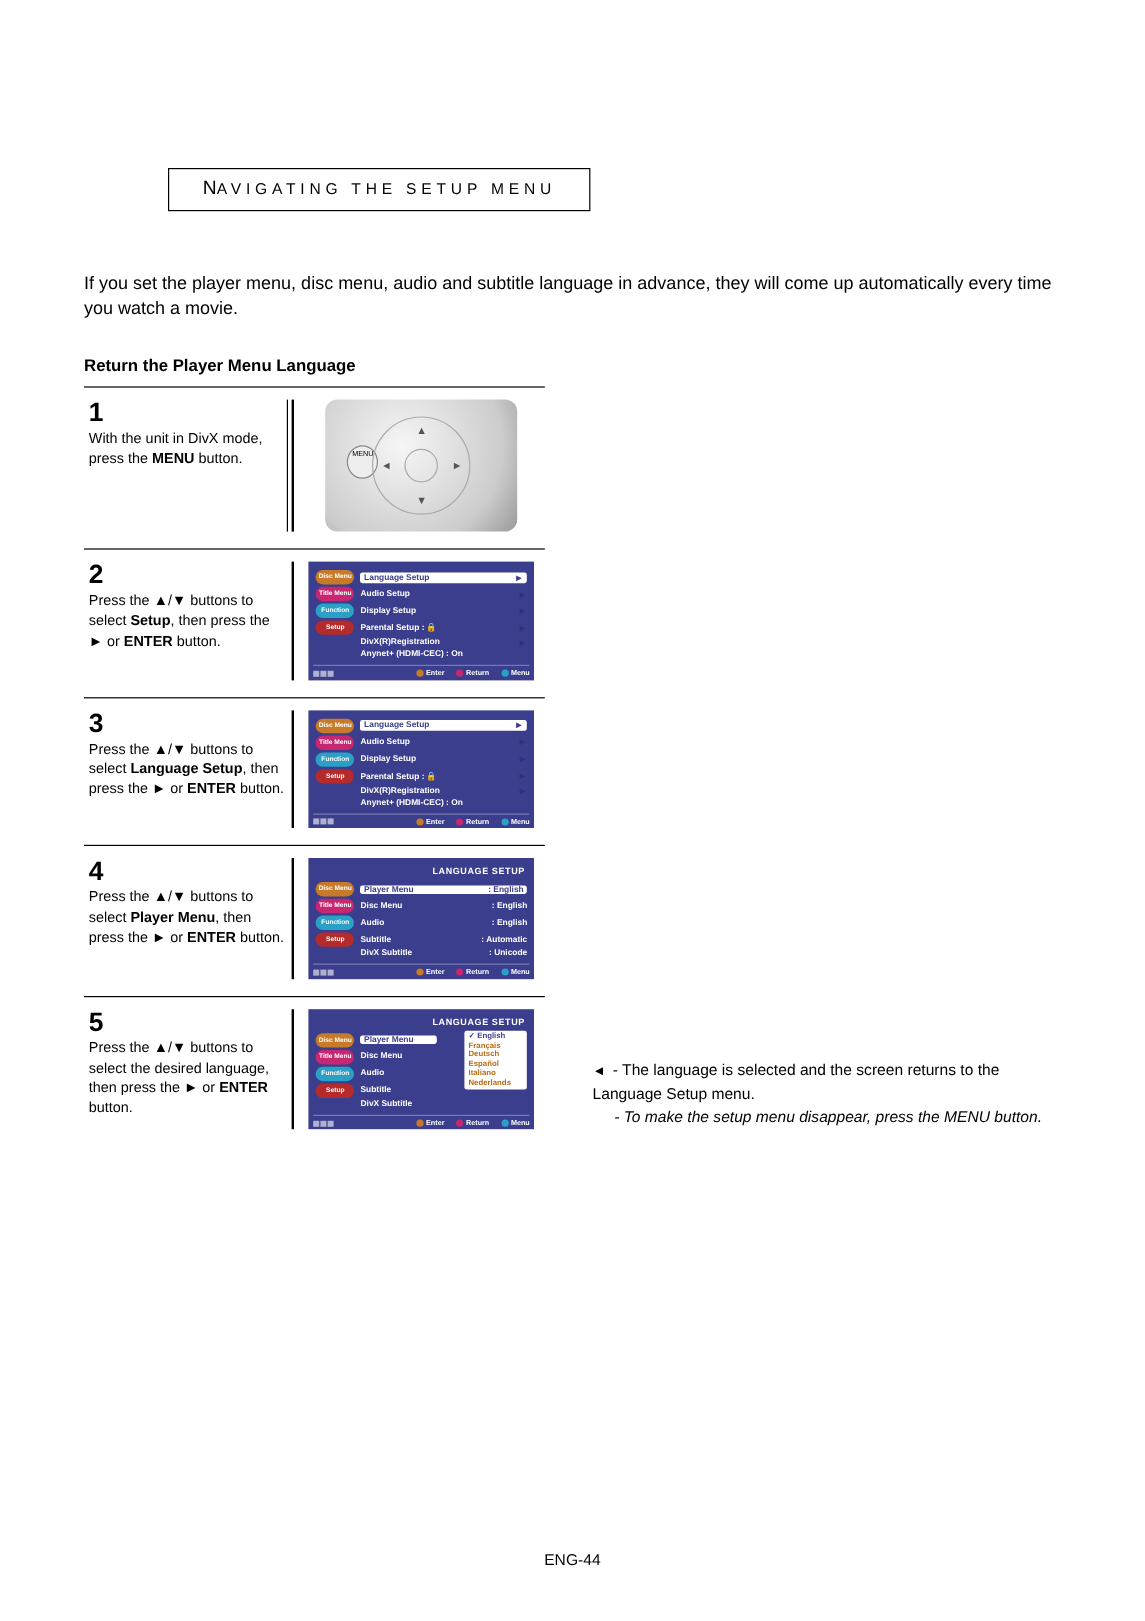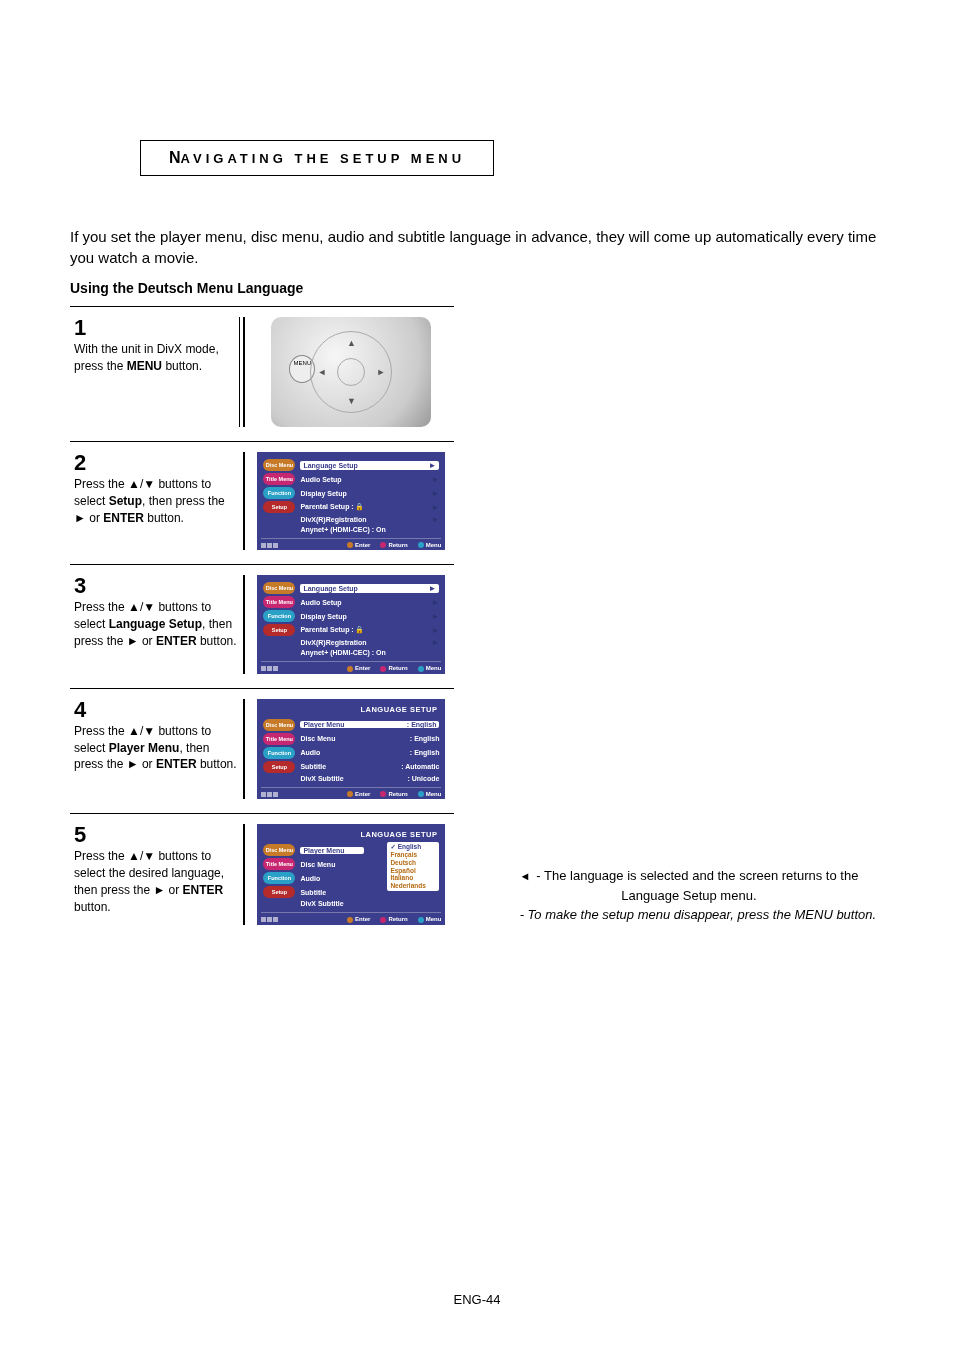--- a/index.html
+++ b/index.html
@@ -17,32 +17,31 @@
     position: relative;
   }
   .section-box {
     border: 1px solid #000;
     padding: 8px 28px;
     display: inline-block;
     font-size: 13px;
     letter-spacing: 4px;
     margin-left: 70px;
     margin-bottom: 50px;
-    font-weight: bold;
   }
   .sc-first { font-size: 16px; letter-spacing: 0; }
   h1.main {
     font-size: 26px;
     font-weight: bold;
     margin: 0 0 10px 0;
   }
   .intro {
     font-size: 15px;
     line-height: 1.4;
-    margin-bottom: 12px;
+    margin-bottom: 28px;
   }
   .subhead {
     font-size: 14px;
     font-weight: bold;
     margin-bottom: 10px;
   }
   .steps-wrap {
     display: flex;
     gap: 40px;
   }
@@ -162,39 +161,38 @@
   .osd .colsep{color:#fff;}
   .dd-box{
     background:#fff;color:#3b3e8c;border-radius:2px;padding:1px 3px;min-width:46px;display:inline-block;
   }
   .dd-box .opt{color:#b56b12;font-size:6.5px;line-height:1.2;}
   .dd-box .opt.sel{color:#3b3e8c;}
   .notes {
     font-size: 13px;
     line-height: 1.5;
     margin-top: 4px;
-    text-align: center;
   }
   .notes .tri{font-size:11px;margin-right:6px;}
   .page-num{
     position:absolute; bottom:44px; left:0; right:0; text-align:center;
     font-size:13px;
   }
 </style>
 </head>
 <body>
 
 <div class="page">
   <div class="section-box">
     <span class="sc-first">N</span><span>AVIGATING THE SETUP MENU</span>
   </div>
 
   <div class="intro">If you set the player menu, disc menu, audio and subtitle language in advance, they will come up automatically every time you watch a movie.</div>
 
-  <div class="subhead">Using the Deutsch Menu Language</div>
+  <div class="subhead">Return the Player Menu Language</div>
 
   <div class="steps-wrap">
     <div class="steps">
 
       <div class="step">
         <div class="step-text">
           <span class="num">1</span>
           <span>With the unit in DivX mode, press the </span><b>MENU</b><span> button.</span>
           <span class="rule dbl"></span>
         </div>

